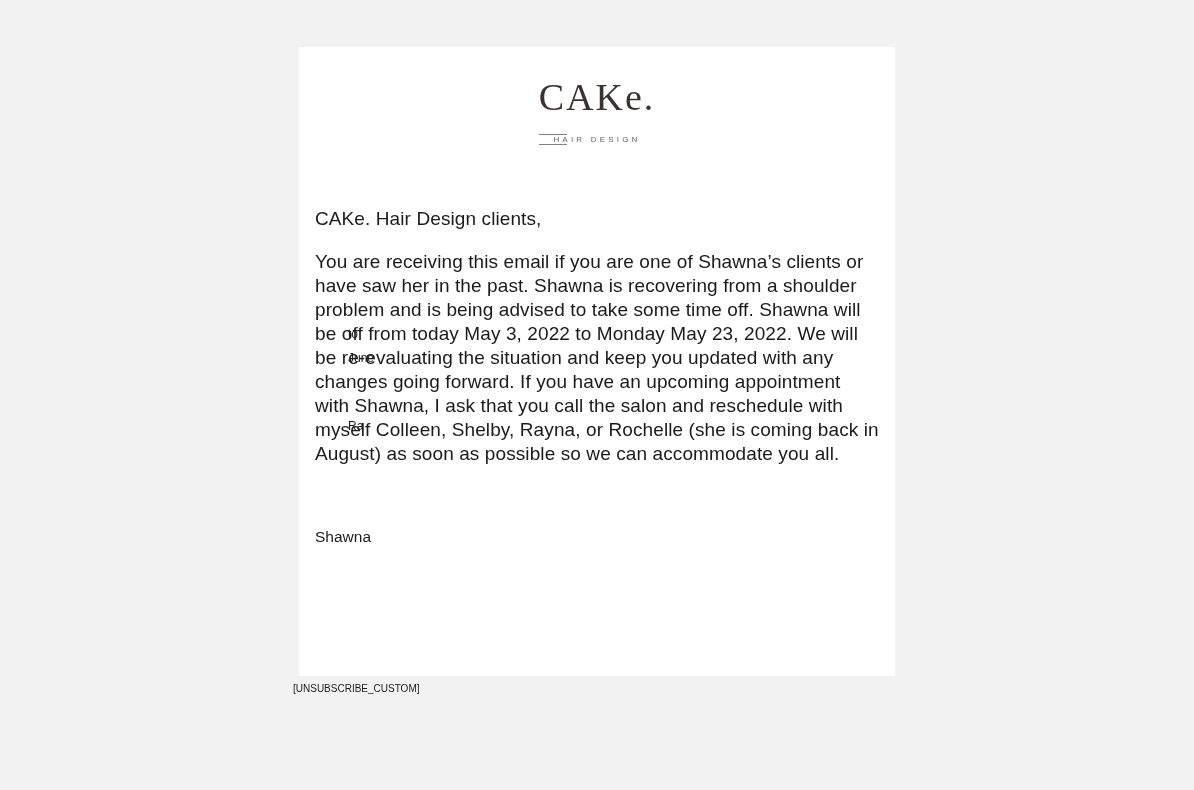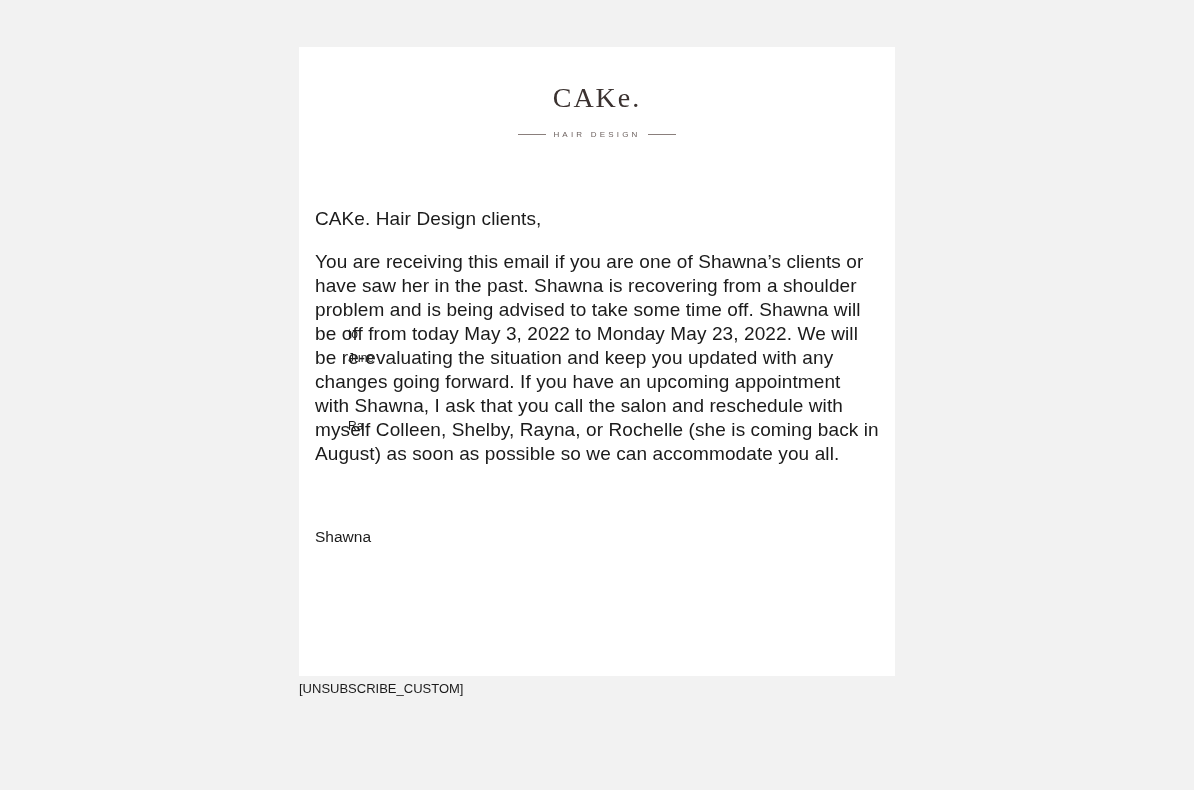--- a/index.html
+++ b/index.html
@@ -33,30 +33,30 @@
     align-items: center;
     justify-content: center;
     flex-direction: column;
   }
   .logo-wrap {
     text-align: center;
     margin-top: 18px;
   }
   .logo-word {
     font-family: "Liberation Serif", serif;
-    font-size: 28px;
+    font-size: 38px;
     letter-spacing: 2px;
     color: #3b3230;
     line-height: 1;
   }
   .logo-rule {
     display: flex;
-    align-items: center;
     justify-content: center;
     margin-top: 18px;
+    flex-direction: column;
   }
   .logo-rule .bar {
     display: inline-block;
     width: 28px;
     height: 1px;
     background: #8a7f7c;
   }
   .logo-sub {
     font-family: "Liberation Sans", sans-serif;
     font-size: 8px;
@@ -95,23 +95,23 @@
     height: 44px;
   }
   p.signoff {
     margin: 0 0 15px 0;
     font-size: 15.5px;
     line-height: 24px;
     color: #1b1b1b;
   }
   .unsubscribe {
     position: absolute;
-    left: 299px;
+    left: 293px;
     top: 678px;
-    font-size: 13px;
+    font-size: 10px;
     line-height: 22px;
     color: #1b1b1b;
   }
 </style>
 </head>
 <body>
 
 <div class="page">
 
   <div class="email-card">

